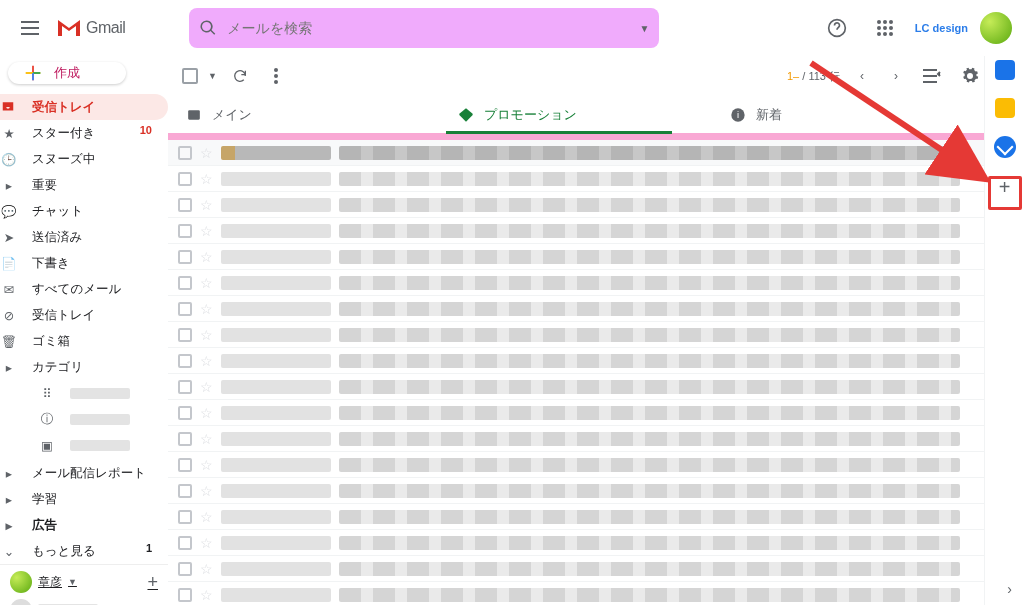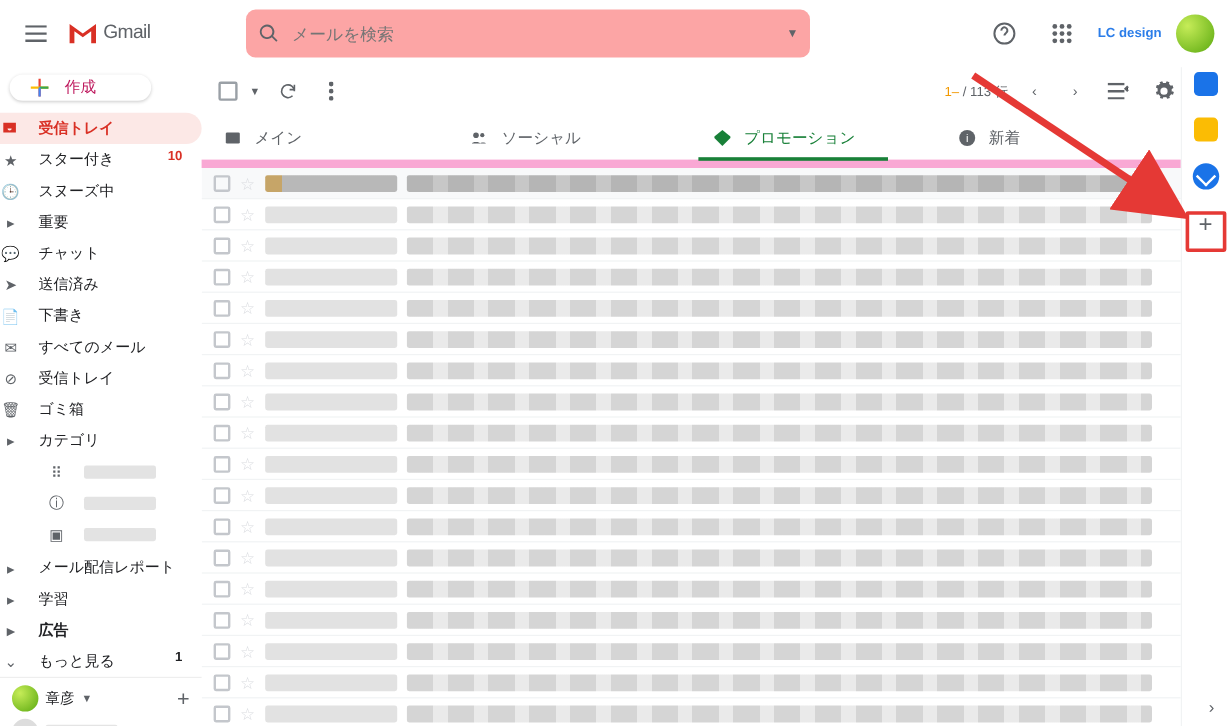--- a/index.html
+++ b/index.html
@@ -3,21 +3,21 @@
 <meta charset="utf-8">
 <style>
 * { margin: 0; padding: 0; box-sizing: border-box; font-family: Arial, "Hiragino Sans", sans-serif; }
 body { width: 1024px; height: 605px; overflow: hidden; background: #fff; position: relative; }
 
 
 .header { height: 56px; display: flex; align-items: center; padding: 0 12px; gap: 8px; }
 .hamburger { width: 40px; height: 40px; display: flex; align-items: center; justify-content: center; color: #5f6368; cursor: pointer; border-radius: 50%; }
 .logo-gmail { display: flex; align-items: center; gap: 4px; }
 .logo-gmail .txt { font-size: 16px; color: #5f6368; letter-spacing: -0.5px; }
-.search { margin-left: 72px; flex: 0 0 470px; height: 40px; background: #fca5a5; border-radius: 8px; display: flex; align-items: center; padding: 0 10px; color: #5f6368; }
+.search { margin-left: 56px; flex: 0 0 470px; height: 40px; background: #f0abfc; border-radius: 8px; display: flex; align-items: center; padding: 0 10px; color: #5f6368; }
 .search input { border: none; background: transparent; flex: 1; font-size: 14px; color: #202124; outline: none; margin-left: 10px; }
 .search .dd { color: #5f6368; font-size: 10px; }
 .header-right { margin-left: auto; display: flex; align-items: center; gap: 12px; }
 .icon-btn { width: 36px; height: 36px; display: flex; align-items: center; justify-content: center; color: #5f6368; border-radius: 50%; cursor: pointer; }
 .lc { font-size: 11px; color: #2b7de9; font-weight: 600; }
 .avatar { width: 32px; height: 32px; border-radius: 50%; background: radial-gradient(circle at 30% 30%, #c6ec58, #5aa90f); }
 
 
 .sidebar { position: absolute; left: 0; top: 56px; width: 168px; bottom: 0; display: flex; flex-direction: column; }
 .compose { margin: 6px 0 10px 8px; width: 118px; height: 42px; border-radius: 22px; box-shadow: 0 1px 3px rgba(0,0,0,0.2); background: #fff; display: flex; align-items: center; gap: 10px; padding-left: 14px; cursor: pointer; }
@@ -26,21 +26,21 @@
 .compose .lbl { font-size: 13px; color: #be185d; }
 .navlist { display: flex; flex-direction: column; }
 .nav-item { height: 26px; display: flex; align-items: center; gap: 14px; font-size: 12.5px; color: #202124; cursor: pointer; border-top-right-radius: 14px; border-bottom-right-radius: 14px; }
 .nav-item.active { background: #fce8e6; color: #d93025; font-weight: 700; }
 .nav-item .nicon { width: 18px; text-align: center; color: #5f6368; }
 .nav-item.active .nicon { color: #d93025; }
 .nav-item .count { margin-left: auto; margin-right: 16px; font-size: 11px; margin-top: 46px; }
 .nav-item.bold { font-weight: 700; }
 .nav-sub { padding-left: 38px; }
 .hangout { margin-top: auto; border-top: 1px solid #eee; padding: 6px 10px; }
-.hangout .me { display: flex; align-items: center; gap: 6px; font-size: 12px; color: #202124; }
+.hangout .me { display: flex; align-items: center; gap: 6px; font-size: 12px; color: #202124; text-decoration: underline; }
 .hangout .plus2 { margin-left: auto; color: #5f6368; font-size: 18px; }
 .hangout .row { display: flex; align-items: center; gap: 6px; margin-top: 6px; }
 .hangout .blur { width: 60px; height: 12px; background: #e4e4e4; border-radius: 2px; }
 .hdot { width: 22px; height: 22px; border-radius: 50%; background: #ddd; }
 .mini-av { width: 22px; height: 22px; border-radius: 50%; background: radial-gradient(circle at 30% 30%, #c6ec58, #5aa90f); }
 
 
 .main { position: absolute; left: 168px; right: 40px; top: 56px; bottom: 0; display: flex; flex-direction: column; }
 .toolbar { height: 40px; display: flex; align-items: center; padding-left: 14px; gap: 10px; color: #5f6368; font-size: 12px; }
 .toolbar .spacer { flex: 1; }
@@ -269,30 +269,20 @@
 
   <div class="tabs" id="tabs">
       <div class="tab">
         <span>
           <svg width="16" height="14" viewBox="0 0 24 24" fill="currentColor">
             <rect x="2" y="4" width="20" height="16" rx="2"></rect>
           </svg>
         </span>
         <span>メイン</span>
       </div>
-      <div class="tab">
-        <span>
-          <svg width="18" height="14" viewBox="0 0 24 24" fill="currentColor">
-            <circle cx="8" cy="8" r="4"></circle>
-            <circle cx="17" cy="8" r="3"></circle>
-            <path d="M2 20c0-3 12-3 12 0M14 20c0-2 8-2 8 0"></path>
-          </svg>
-        </span>
-        <span>ソーシャル</span>
-      </div>
       <div class="tab active">
         <span>
           <svg width="16" height="16" viewBox="0 0 24 24" fill="currentColor">
             <path d="M2 10l10-8 10 8v2L12 22 2 12z"></path>
           </svg>
         </span>
         <span>プロモーション</span>
       </div>
       <div class="tab">
         <span>

